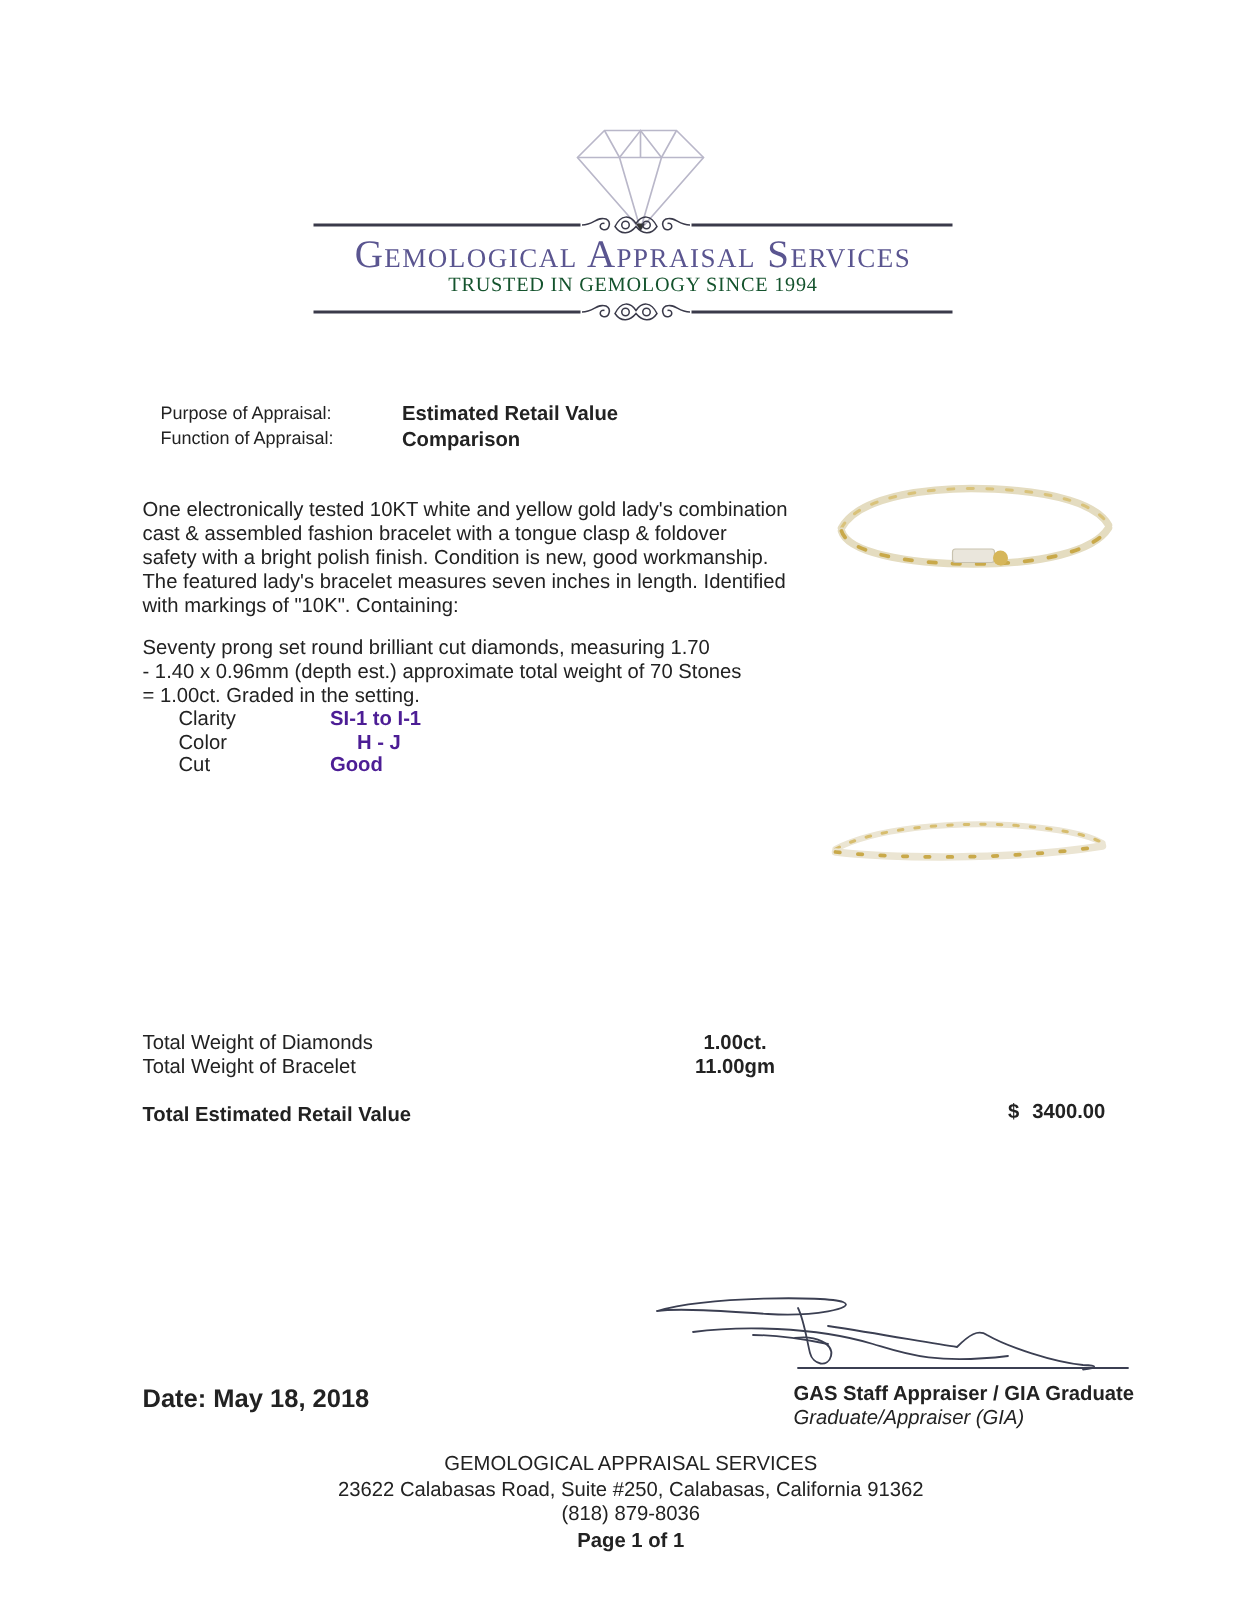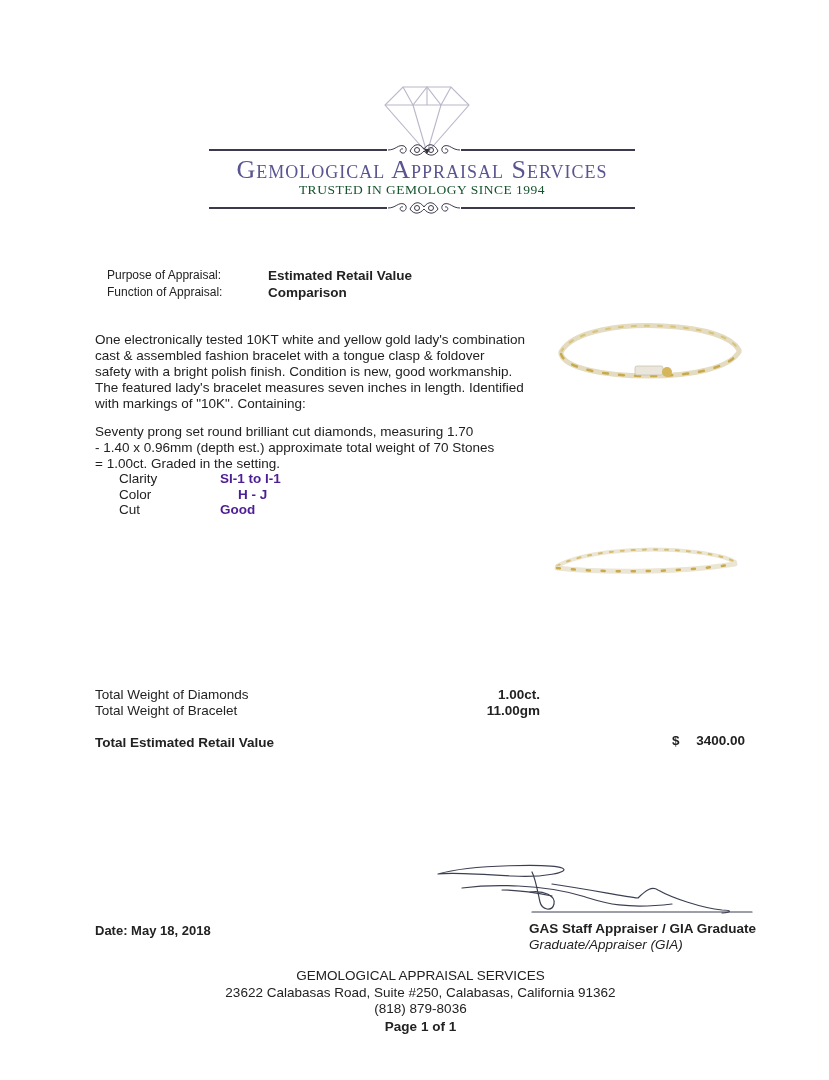--- a/index.html
+++ b/index.html
@@ -37,27 +37,27 @@
     .para { position: absolute; left: 95px; font-size: 13.5px; line-height: 16px; color: #222; white-space: nowrap; margin-top: 16px; }
 
     .grade-lbl { position: absolute; left: 119px; font-size: 13.5px; color: #222; }
     .grade-val { position: absolute; left: 220px; font-size: 13.5px; font-weight: bold; color: #4c1d95; }
 
     .photo { position: absolute; }
     #photo-1 { left: 553px; top: 322px; width: 190px; height: 62px; }
     #photo-2 { left: 553px; top: 544px; width: 185px; height: 32px; }
 
     .tot-lbl { position: absolute; left: 95px; font-size: 13.5px; color: #222; }
-    .tot-val { position: absolute; font-size: 13.5px; font-weight: bold; color: #222; text-align: right; }
+    .tot-val { position: absolute; font-size: 13.5px; font-weight: bold; color: #222; text-align: center; }
 
     #signature { left: 432px; top: 860px; width: 330px; height: 55px; }
 
     #appraiser-title { left: 529px; top: 921px; font-weight: bold; font-size: 13.5px; white-space: nowrap; }
     #appraiser-sub { left: 529px; top: 937px; font-style: italic; font-size: 13.5px; white-space: nowrap; }
-    #date { left: 95px; top: 923px; font-weight: bold; font-size: 13px; white-space: nowrap; }
+    #date { left: 95px; top: 923px; font-weight: bold; font-size: 17px; white-space: nowrap; }
 
     .footer-line { position: absolute; left: 0; width: 829px; text-align: center; font-size: 13.5px; color: #222; white-space: nowrap; }
   </style>
 </head>
 <body>
 
 <div>
   <svg id="logo-diamond" class="abs" viewBox="0 0 88 72">
     <g fill="none" stroke="#b9b7c9" stroke-width="1.1">
       <polygon points="20,4 68,4 86,22 44,70 2,22"></polygon>

